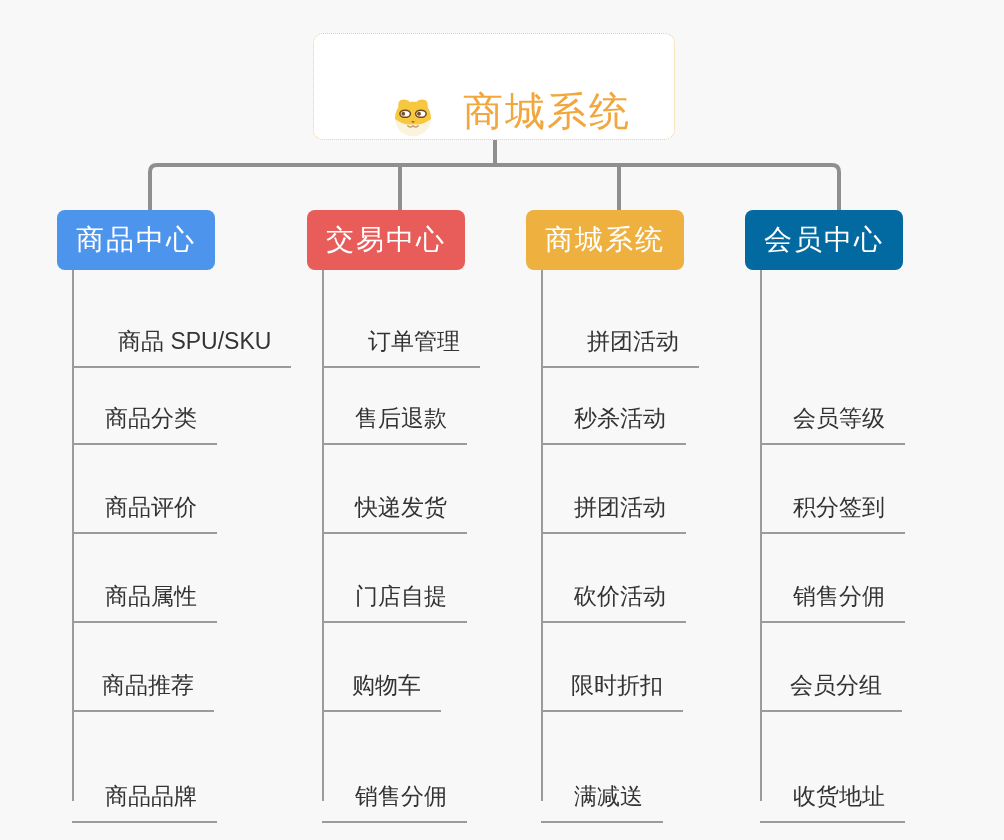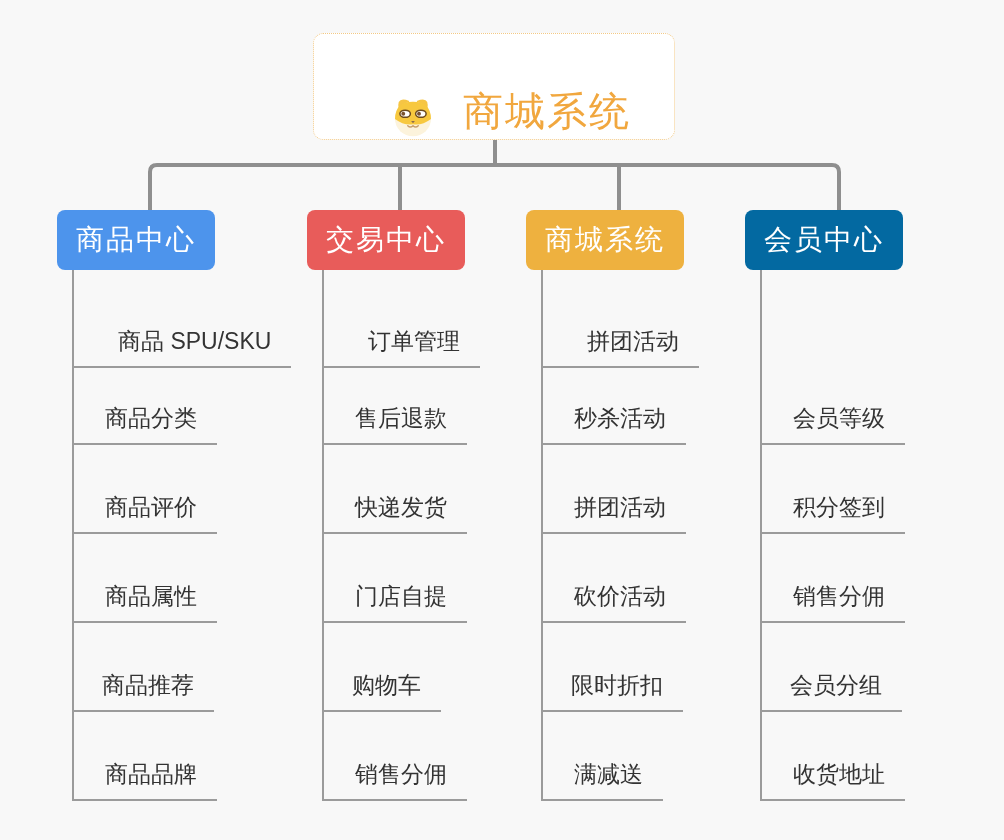--- a/index.html
+++ b/index.html
@@ -47,21 +47,21 @@
     border-bottom:2px solid #9B9B9B;
     padding:0 20px 9px 33px;
     font-size:23px;color:#333333;white-space:nowrap;
     height:31px;display:flex;align-items:flex-end;cursor:pointer;
   }
   .leaf-0{top:116px;padding-left:46px;}
   .leaf-1{top:193px;justify-content:center;}
   .leaf-2{top:282px;}
   .leaf-3{top:371px;}
   .leaf-4{top:460px;padding-left:30px;}
-  .leaf-5{top:549px;}
+  .leaf-5{top:571px;}
 </style>
 </head>
 <body>
 
 <div class="canvas">
 
   <svg class="connectors" viewBox="0 0 1004 840" xmlns="http://www.w3.org/2000/svg">
     <g stroke="#8F8F8F" stroke-width="4" fill="none">
       <path d="M495 140 V165"></path>
       <path d="M150 210 V172 Q150 165 157 165 H832 Q839 165 839 172 V210"></path>

